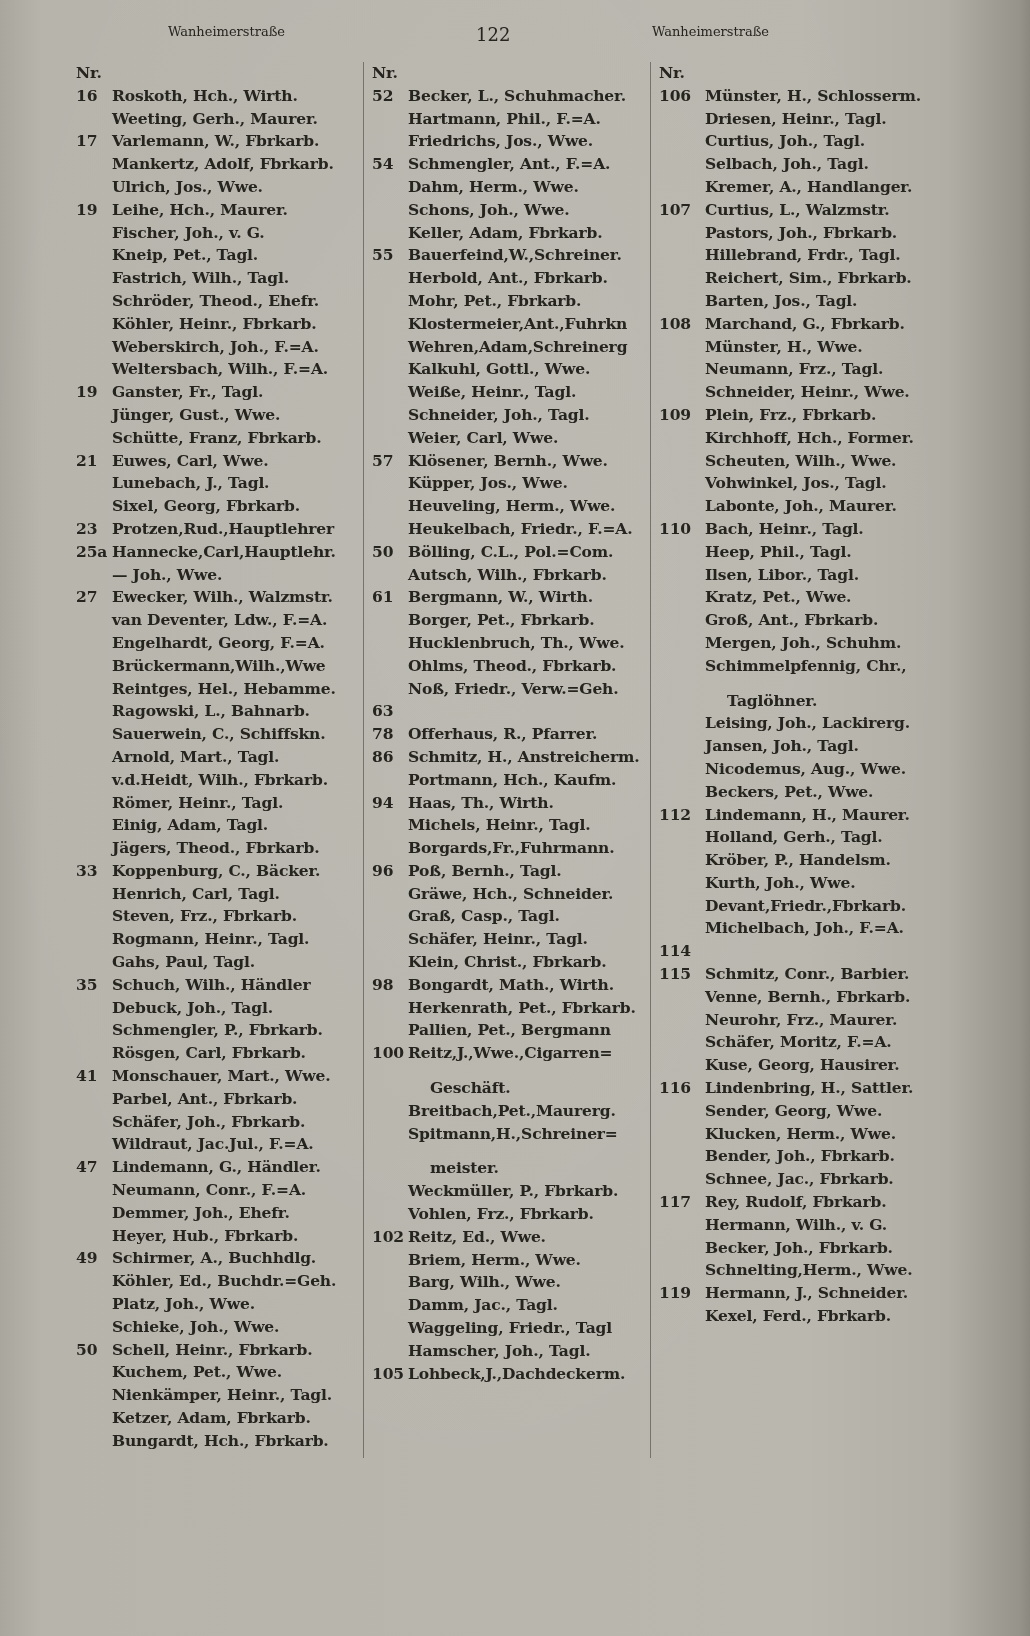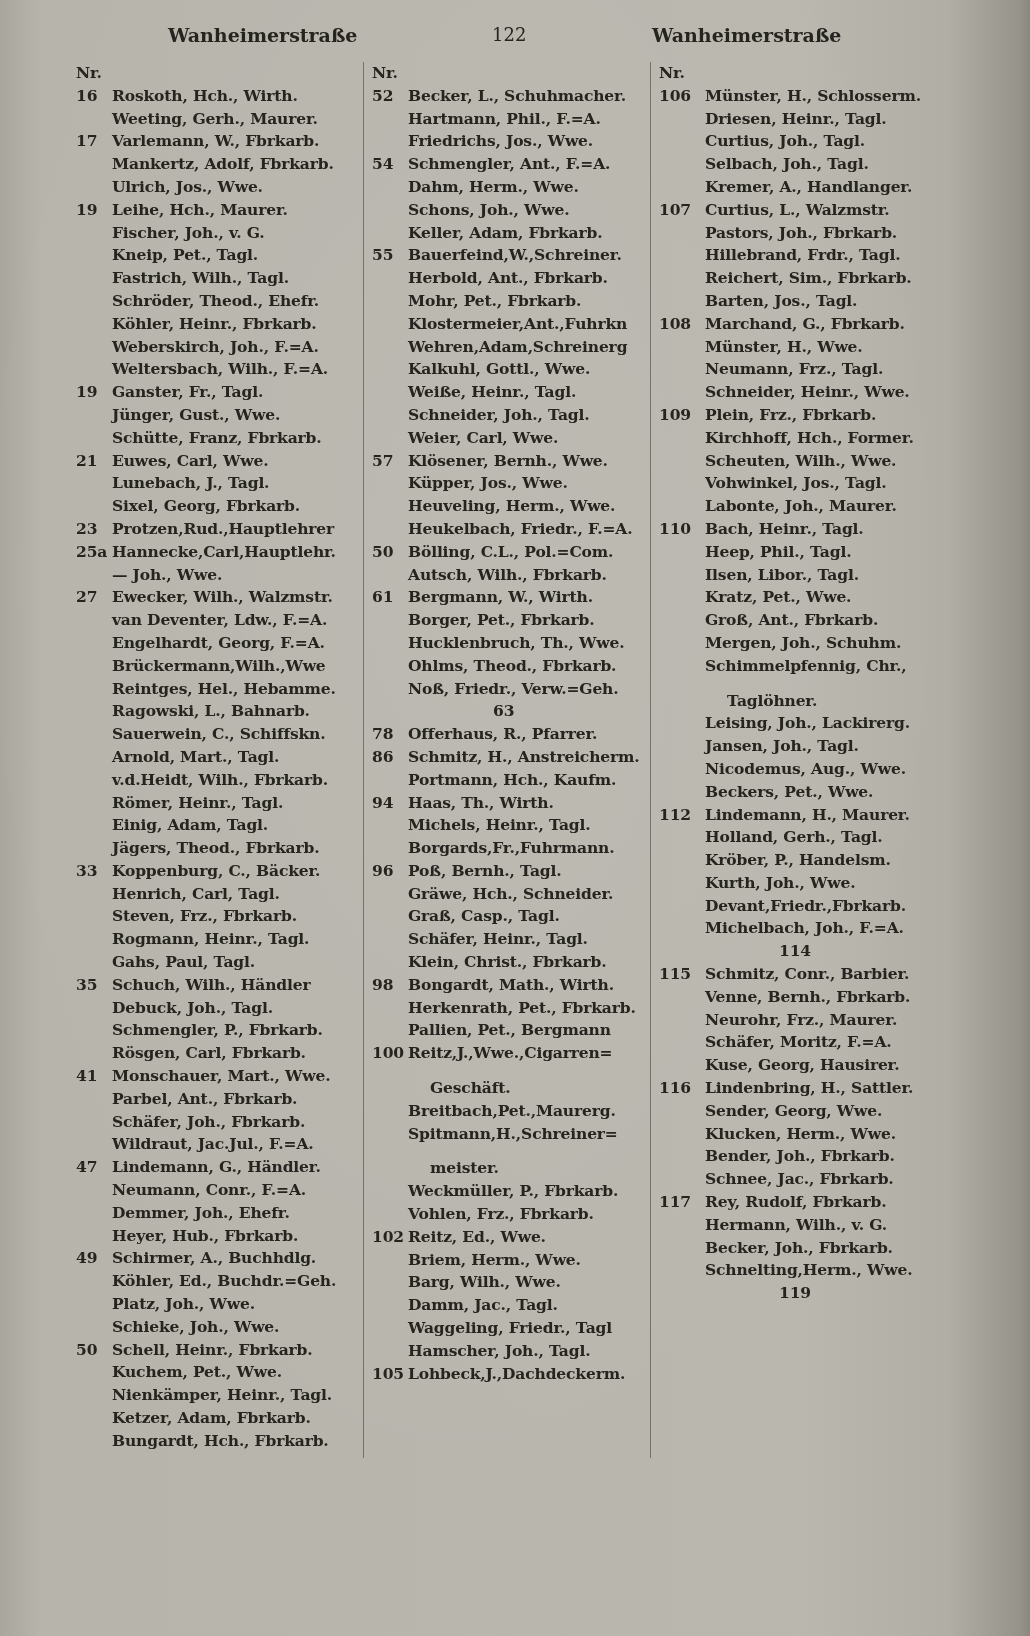--- a/index.html
+++ b/index.html
@@ -9,39 +9,39 @@
       radial-gradient(ellipse at 45% 35%, rgba(255,255,255,0.06), transparent 65%),
       linear-gradient(90deg,#a9a69e 0%,#b7b4ac 4%,#bab7af 78%,#b1aea6 92%,#96938b 99%,#8b887f 100%),
       #b6b3ab;
     font-family:"DejaVu Serif","Liberation Serif",serif;
     color:#26241f;
     overflow:hidden;
     position:relative;
   }
   .page{position:absolute;inset:0;}
   .page-header{position:absolute;top:24px;left:0;width:1030px;height:34px;}
-  .hdr{position:absolute;font-weight:700;font-size:19px;white-space:nowrap;}
+  .hdr{position:absolute;font-weight:400;font-size:13px;white-space:nowrap;}
   .hdr.left{left:168px;}
-  .hdr.num{left:492px;font-weight:400;font-size:18px;}
+  .hdr.num{left:476px;font-weight:400;font-size:18px;}
   .hdr.right{left:652px;}
   .columns{
     position:absolute;top:62px;left:70px;width:875px;height:1396px;
     display:flex;align-items:stretch;
   }
   .col{
     box-sizing:border-box;
     font-size:15.5px;font-weight:700;line-height:22.8px;
     letter-spacing:-0.15px;
     overflow:hidden;
   }
   .col[data-col="0"]{width:293px;padding-left:6px;}
   .col[data-col="1"]{width:287px;padding-left:8px;border-left:1px solid rgba(62,58,52,0.55);}
   .col[data-col="2"]{width:295px;padding-left:8px;border-left:1px solid rgba(62,58,52,0.55);}
   .col-label{font-weight:700;}
-  .entry{display:flex;justify-content:center;}
+  .entry{display:flex;}
   .nr{flex:none;width:36px;}
   .col[data-col="2"] .nr{width:46px;}
   .lines{flex:1;min-width:0;}
   .line{white-space:nowrap;}
   .line.cont{padding-left:22px;margin-top:12px;}
 </style>
 </head>
 <body style="color: rgb(38, 36, 31);">
 
 <div class="page">
@@ -411,16 +411,20 @@
           <div class="nr">117</div>
           <div class="lines">
             <div class="line">Rey, Rudolf, Fbrkarb.</div>
             <div class="line">Hermann, Wilh., v. G.</div>
             <div class="line">Becker, Joh., Fbrkarb.</div>
             <div class="line">Schnelting,Herm., Wwe.</div>
           </div>
         </div>
         <div class="entry">
           <div class="nr">119</div>
+          <div class="lines">
+            <div class="line">Hermann, J., Schneider.</div>
+            <div class="line">Kexel, Ferd., Fbrkarb.</div>
+          </div>
         </div>
       </section>
   </main>
 </div>
 
 </body></html>

